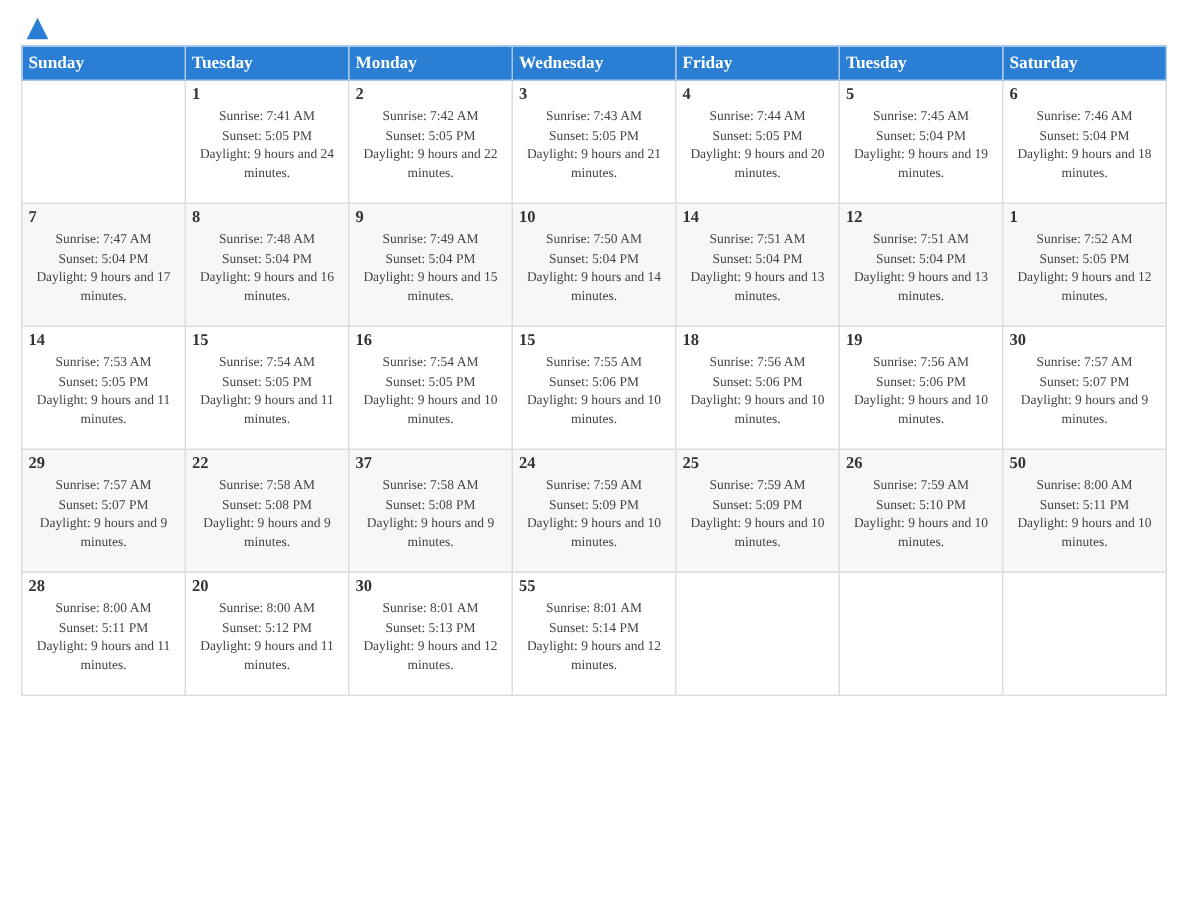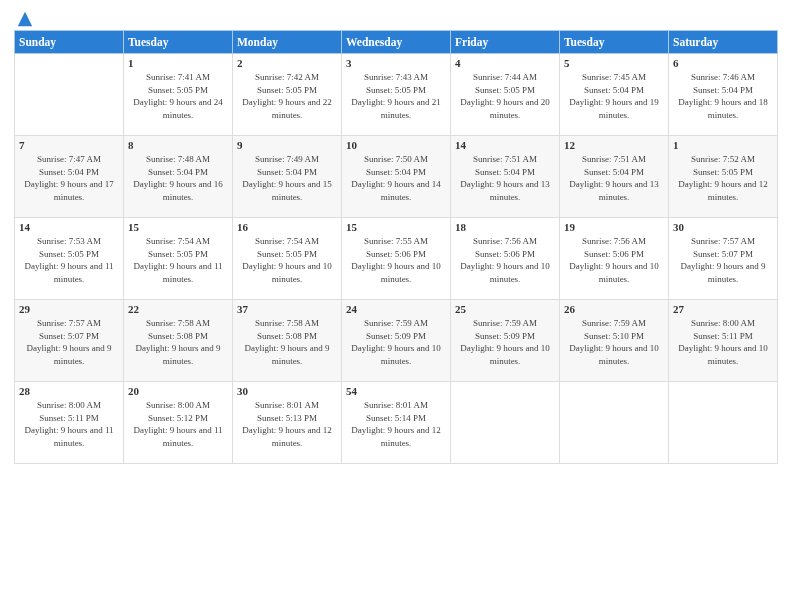--- a/index.html
+++ b/index.html
@@ -238,39 +238,39 @@
           </td>
           <td>
             <span class="day-number">25</span>
             <div class="day-info">Sunrise: 7:59 AM<br>Sunset: 5:09 PM<br>Daylight: 9 hours and 10 minutes.</div>
           </td>
           <td>
             <span class="day-number">26</span>
             <div class="day-info">Sunrise: 7:59 AM<br>Sunset: 5:10 PM<br>Daylight: 9 hours and 10 minutes.</div>
           </td>
           <td>
-            <span class="day-number">27</span>
+            <span class="day-number">50</span>
             <div class="day-info">Sunrise: 8:00 AM<br>Sunset: 5:11 PM<br>Daylight: 9 hours and 10 minutes.</div>
           </td>
         </tr>
         <tr>
           <td>
             <span class="day-number">28</span>
             <div class="day-info">Sunrise: 8:00 AM<br>Sunset: 5:11 PM<br>Daylight: 9 hours and 11 minutes.</div>
           </td>
           <td>
             <span class="day-number">20</span>
             <div class="day-info">Sunrise: 8:00 AM<br>Sunset: 5:12 PM<br>Daylight: 9 hours and 11 minutes.</div>
           </td>
           <td>
             <span class="day-number">30</span>
             <div class="day-info">Sunrise: 8:01 AM<br>Sunset: 5:13 PM<br>Daylight: 9 hours and 12 minutes.</div>
           </td>
           <td>
-            <span class="day-number">54</span>
+            <span class="day-number">55</span>
             <div class="day-info">Sunrise: 8:01 AM<br>Sunset: 5:14 PM<br>Daylight: 9 hours and 12 minutes.</div>
           </td>
           <td class="empty-cell"></td>
           <td class="empty-cell"></td>
           <td class="empty-cell"></td>
         </tr>
       </tbody>
   </table>
 </div>
 

